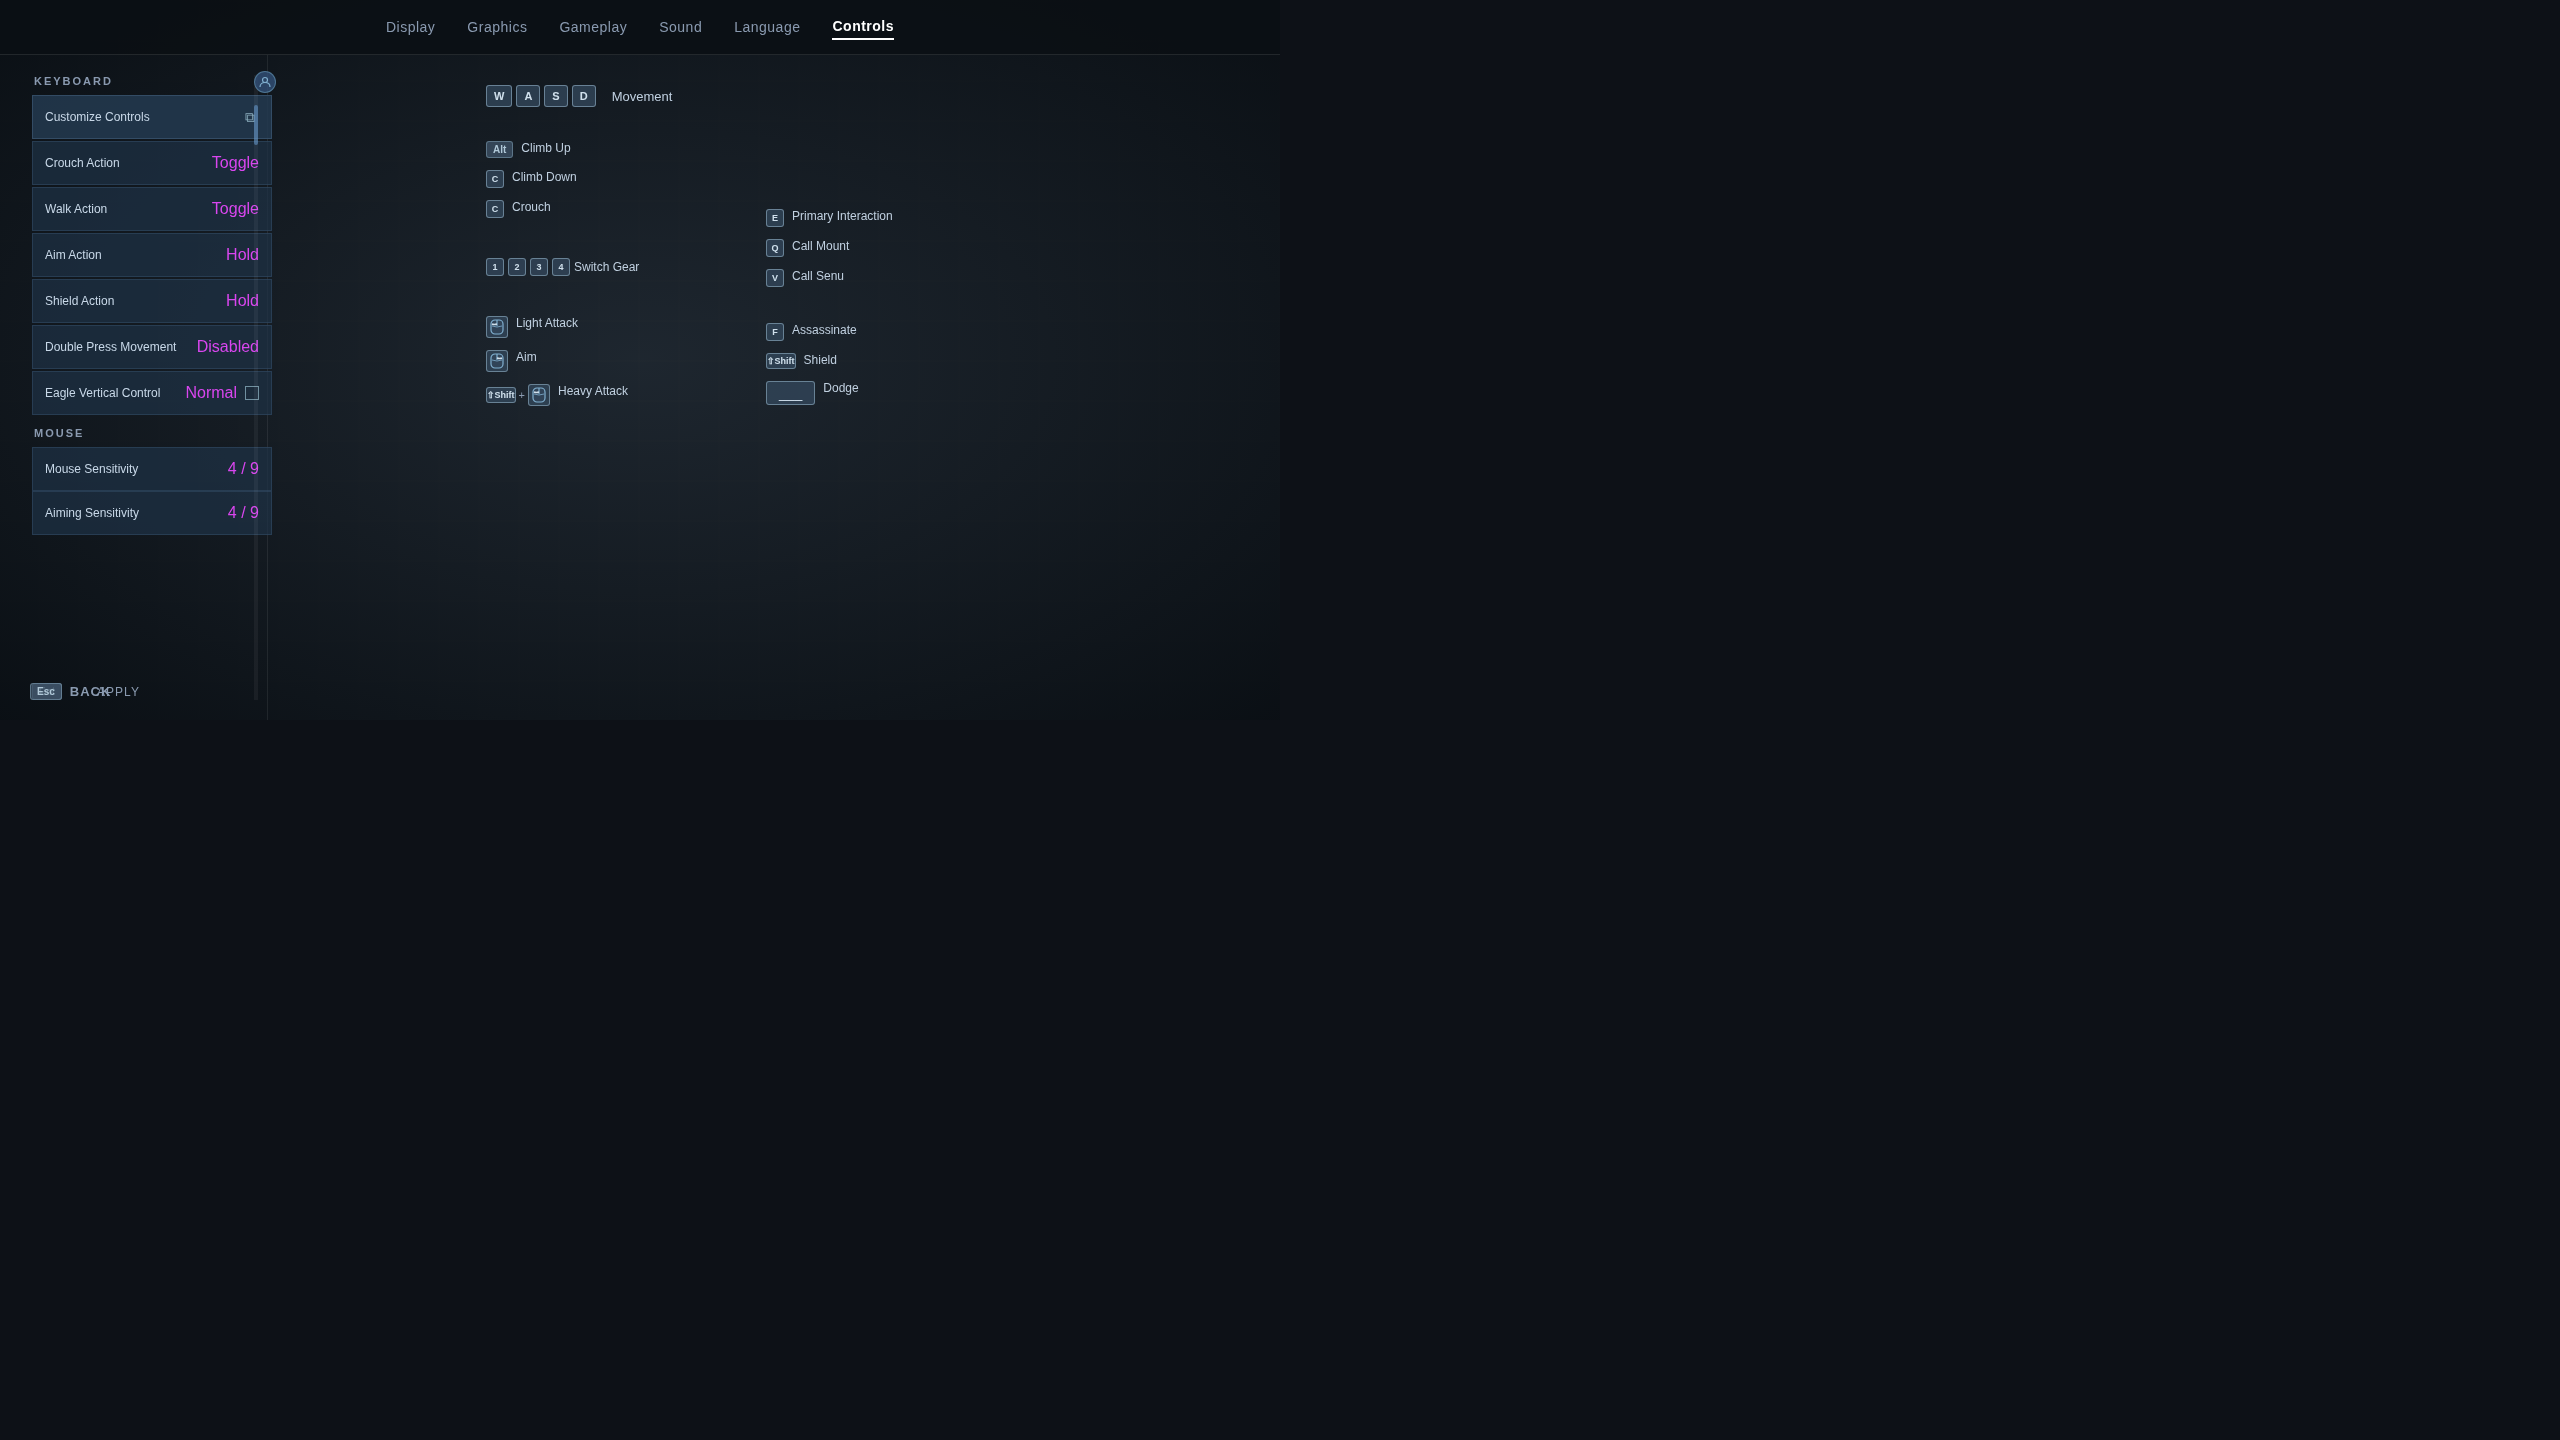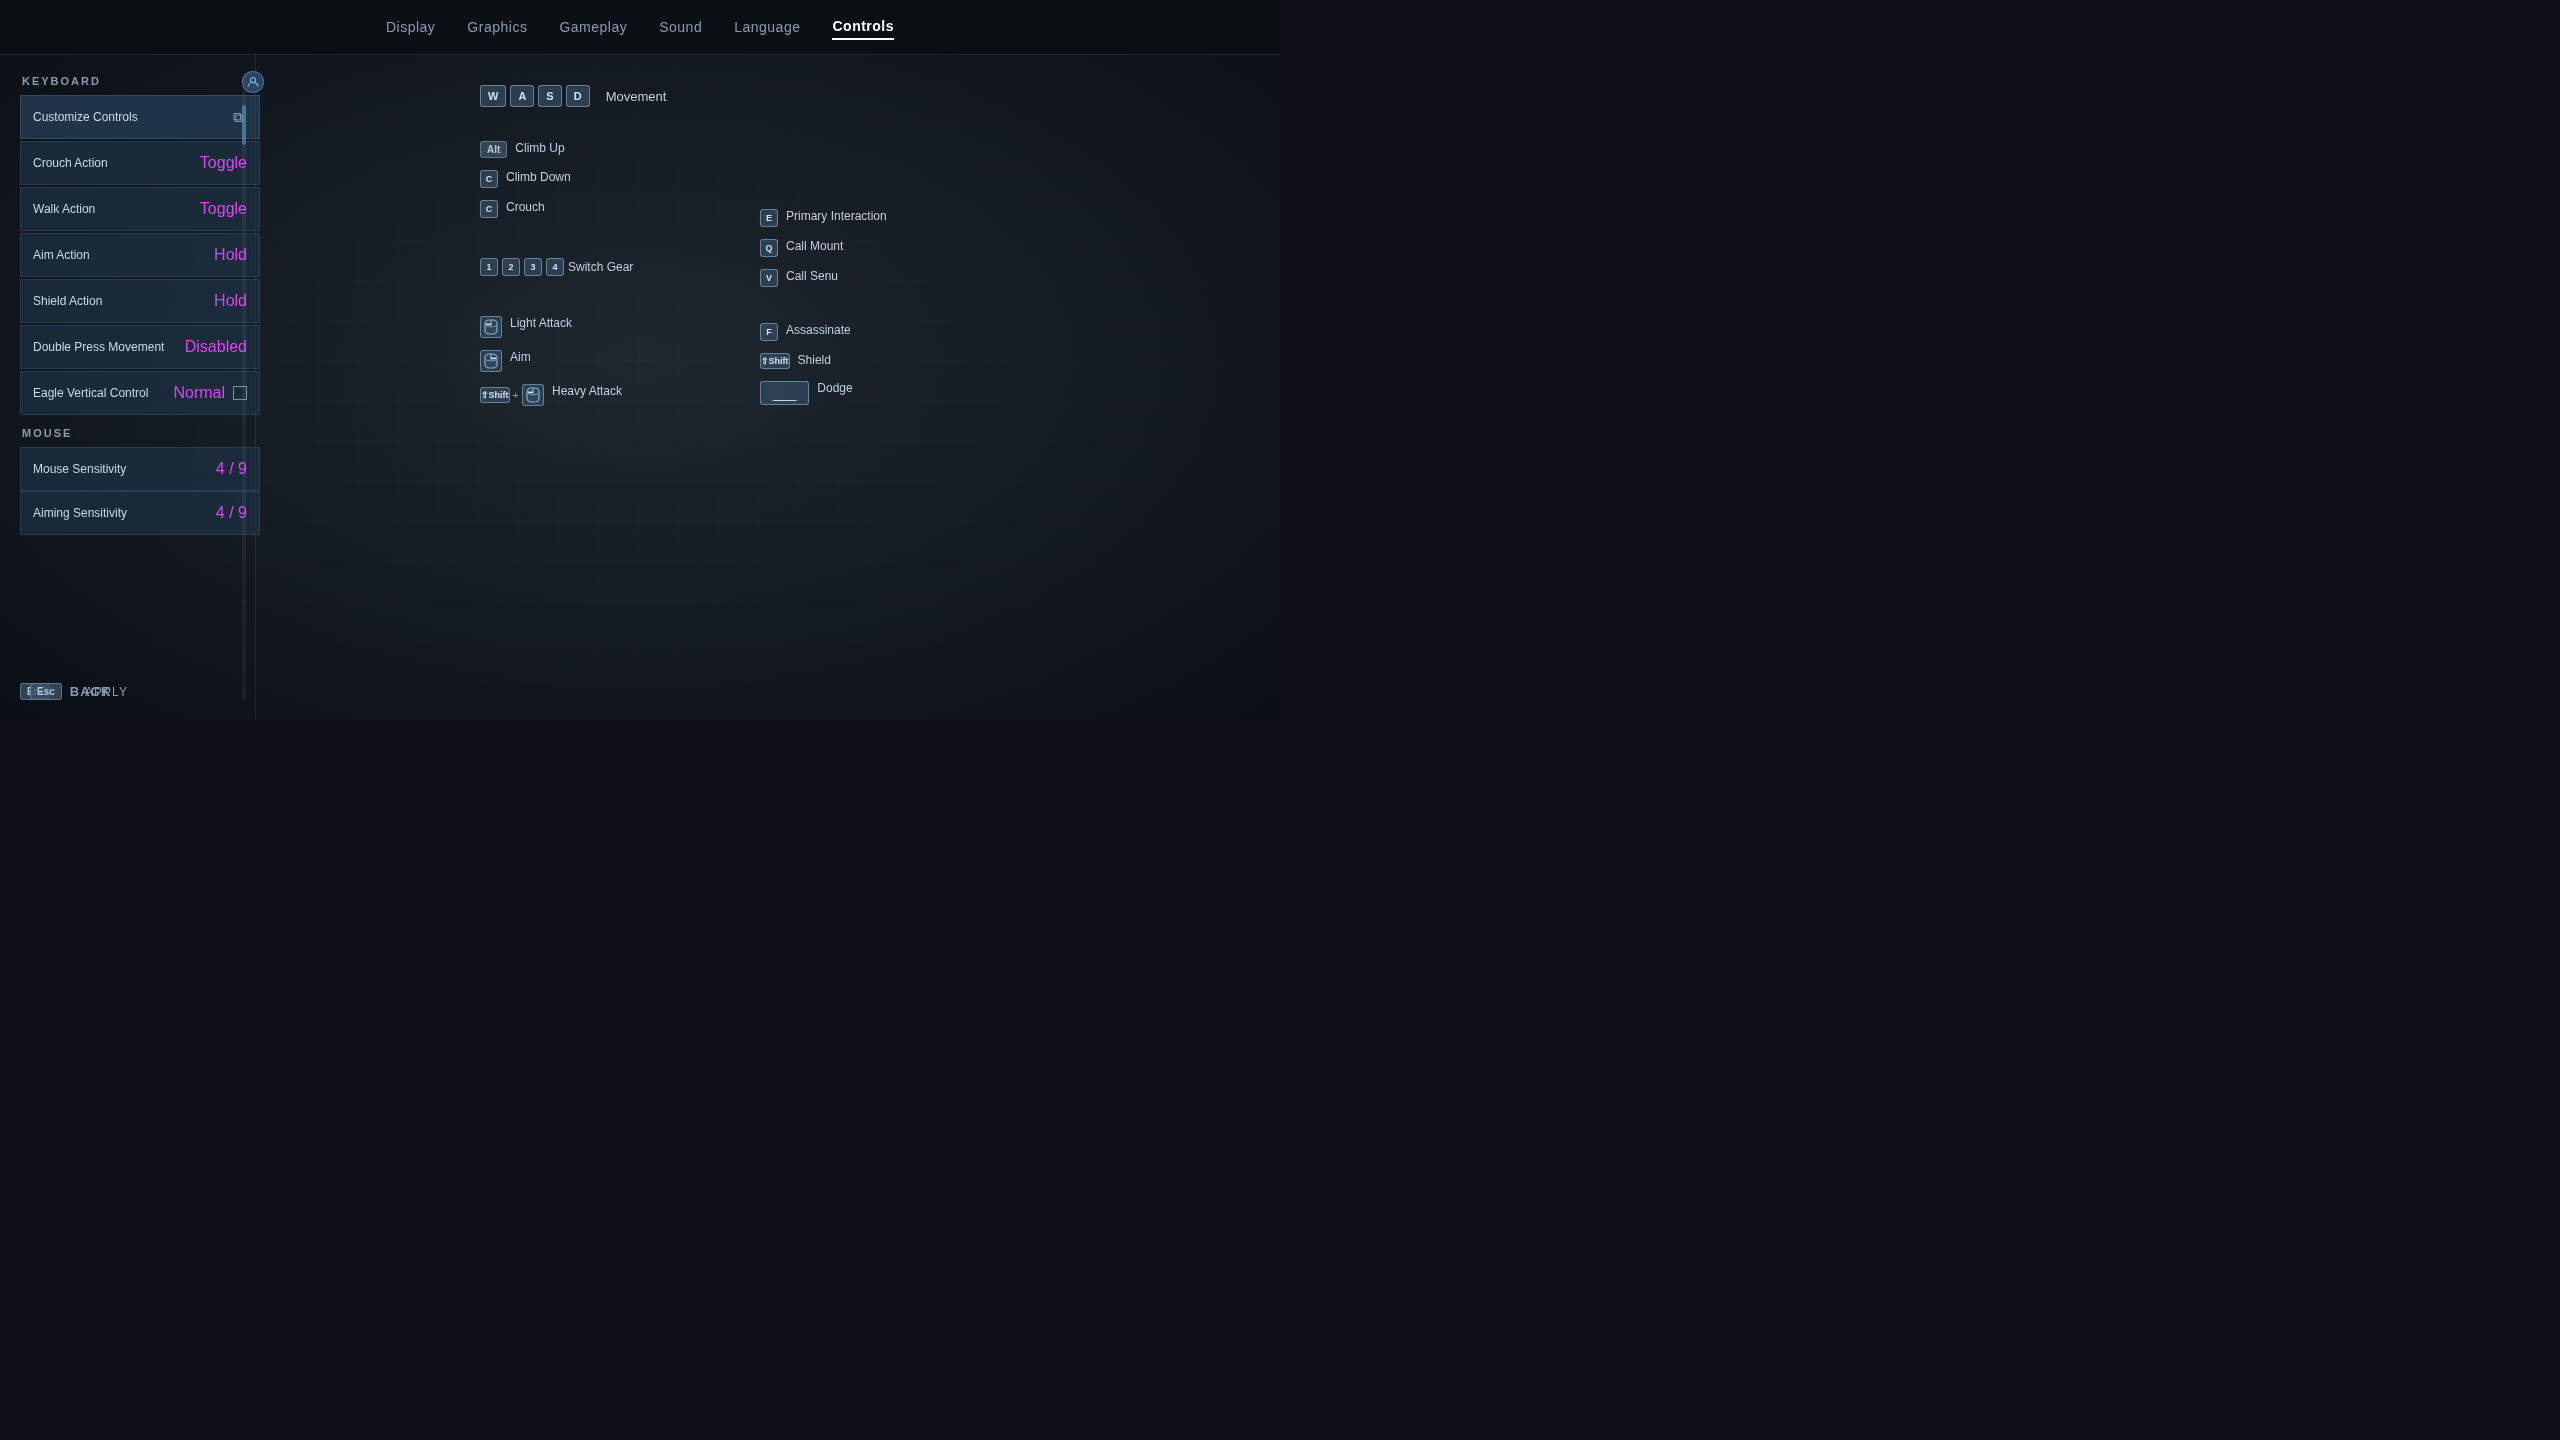--- a/index.html
+++ b/index.html
@@ -61,20 +61,21 @@
       border-bottom: 2px solid #ffffff;
       text-align: right;
     }
 
     
     .main-content {
       position: relative;
       z-index: 5;
       display: flex;
       height: calc(100% - 55px);
+      margin-left: 12px;
     }
 
     
     .left-panel {
       width: 260px;
       min-width: 260px;
       padding: 20px 0 20px 20px;
       display: flex;
       flex-direction: column;
       position: relative;

